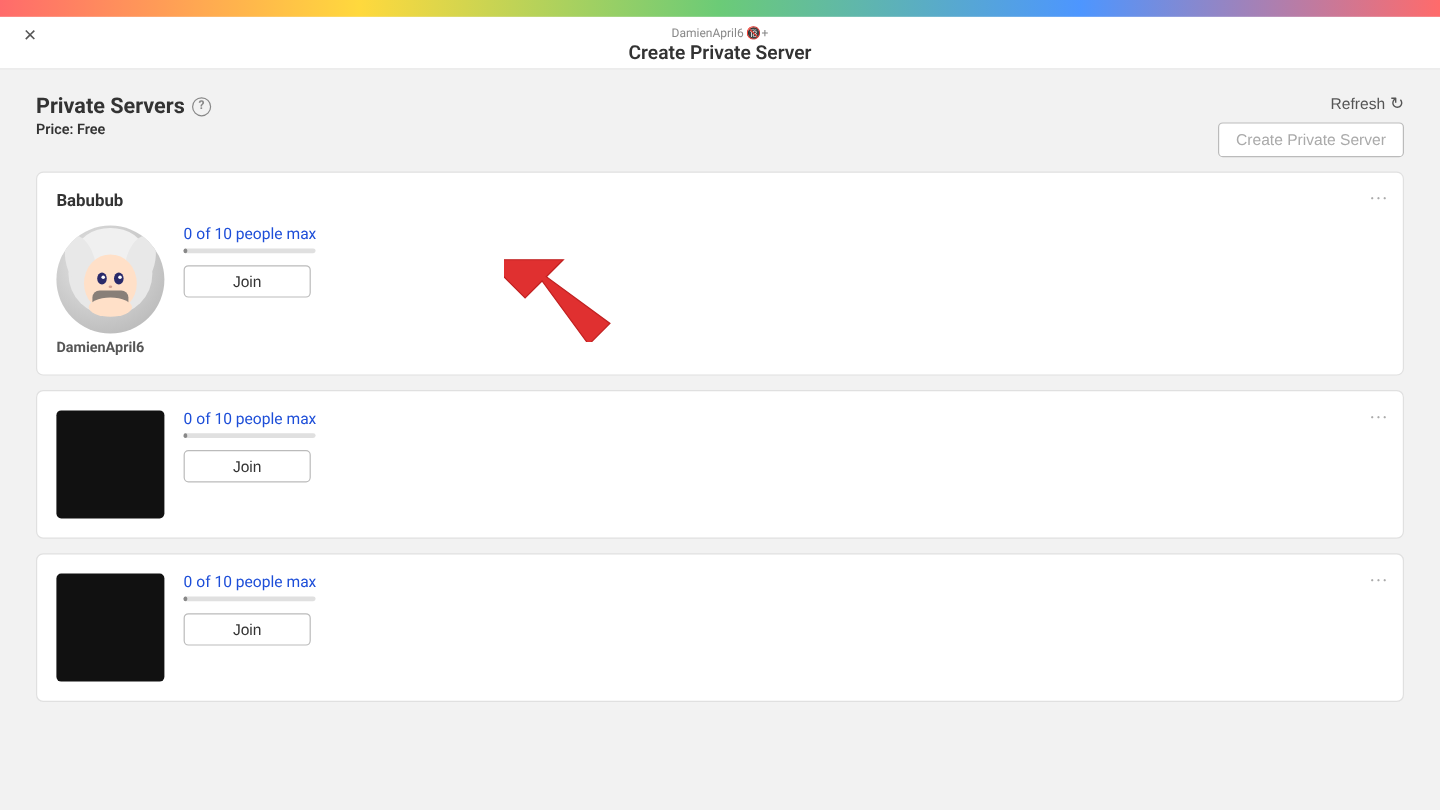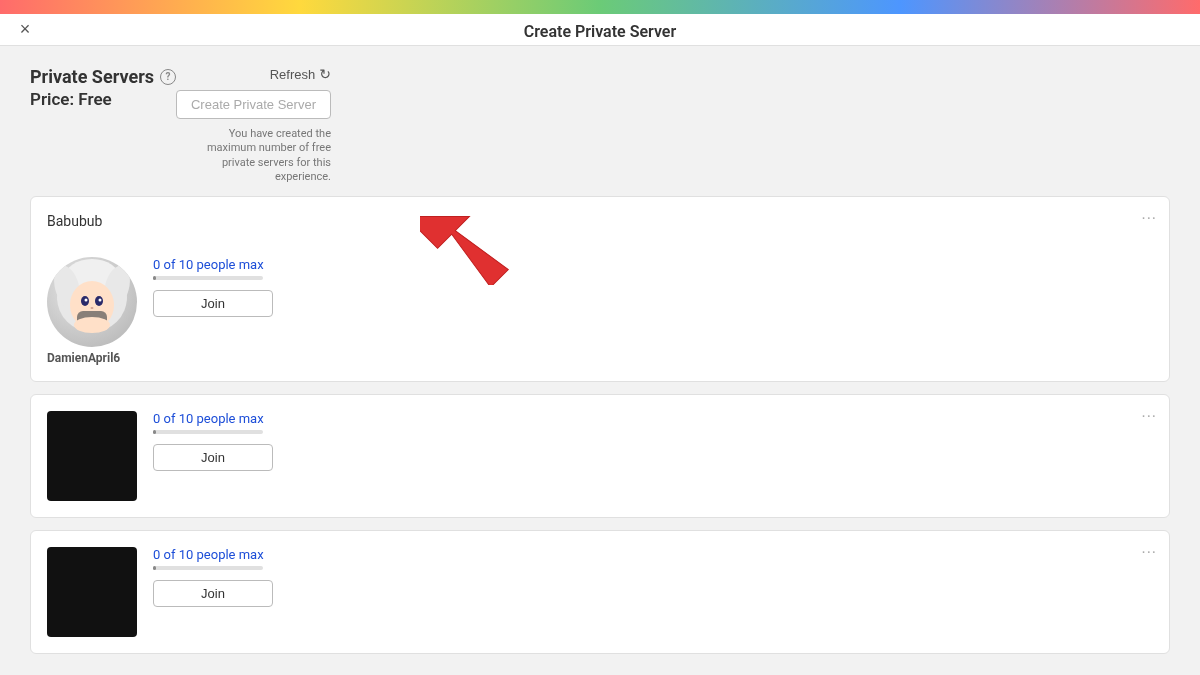--- a/index.html
+++ b/index.html
@@ -59,20 +59,21 @@
     .content {
       padding: 20px 30px 10px 30px;
       height: calc(675px - 55px);
       overflow-y: auto;
       background: #f2f2f2;
     }
 
     
     .header-row {
       display: flex;
+      justify-content: space-between;
       align-items: flex-start;
       margin-bottom: 12px;
     }
     .section-title {
       font-size: 18px;
       font-weight: 700;
       color: #333;
       display: flex;
       align-items: center;
       gap: 6px;
@@ -83,21 +84,21 @@
       border-radius: 50%;
       border: 1.5px solid #888;
       display: inline-flex;
       align-items: center;
       justify-content: center;
       font-size: 10px;
       color: #888;
       cursor: pointer;
     }
     .price-text {
-      font-size: 17px;
+      font-size: 12px;
       color: #555;
       margin-top: 2px;
     }
     .price-text span {
       font-weight: 600;
       color: #333;
     }
     .visit-text {
       font-size: 12px;
       color: #777;
@@ -146,23 +147,23 @@
     .server-card {
       background: #fff;
       border: 1px solid #e0e0e0;
       border-radius: 6px;
       padding: 16px;
       margin-bottom: 12px;
       position: relative;
     }
     .server-name {
       font-size: 14px;
-      font-weight: 400;
-      color: #333;
-      margin-bottom: 28px;
+      font-weight: 700;
+      color: #333;
+      margin-bottom: 12px;
     }
     .server-body {
       display: flex;
       align-items: flex-start;
       gap: 16px;
     }
     .avatar-img {
       width: 90px;
       height: 90px;
       border-radius: 50%;
@@ -204,21 +205,21 @@
       height: 100%;
       background: #888;
       border-radius: 2px;
       width: 5%;
     }
     .join-btn {
       background: #fff;
       border: 1px solid #bbb;
       border-radius: 4px;
       padding: 5px 0;
-      width: 120px;
+      width: 106px;
       font-size: 13px;
       color: #333;
       cursor: pointer;
       text-align: center;
     }
 
     
     .three-dots {
       position: absolute;
       top: 12px;
@@ -247,20 +248,21 @@
 </head>
 <body>
 
 <div class="top-banner"></div>
 
 <button class="close-btn">
   <span>×</span>
 </button>
 
 <div class="title-area">
+  <div class="title-game">DamienApril6 🔞+</div>
   <div class="title-main">Create Private Server</div>
 </div>
 
 <div class="content">
 
   <div class="header-row">
     <div>
       <div class="section-title">
         <span>Private Servers</span>
         <span class="help-icon">?</span>
@@ -271,21 +273,20 @@
       </div>
     </div>
     <div class="actions-area">
       <button class="refresh-btn">
         <span>Refresh</span>
         <span class="refresh-icon">↻</span>
       </button>
       <button class="create-btn" disabled="">
         <span>Create Private Server</span>
       </button>
-      <div class="create-note">You have created the maximum number of free private servers for this experience.</div>
     </div>
   </div>
 
   <div id="server-list">
       <div class="server-card">
       <div class="server-name">Babubub</div>
       <div class="server-body">
         <div>
 
         <div class="avatar-img" style="background: radial-gradient(circle at 40% 35%, #e8e8e8 0%, #b0b0b0 100%);">

